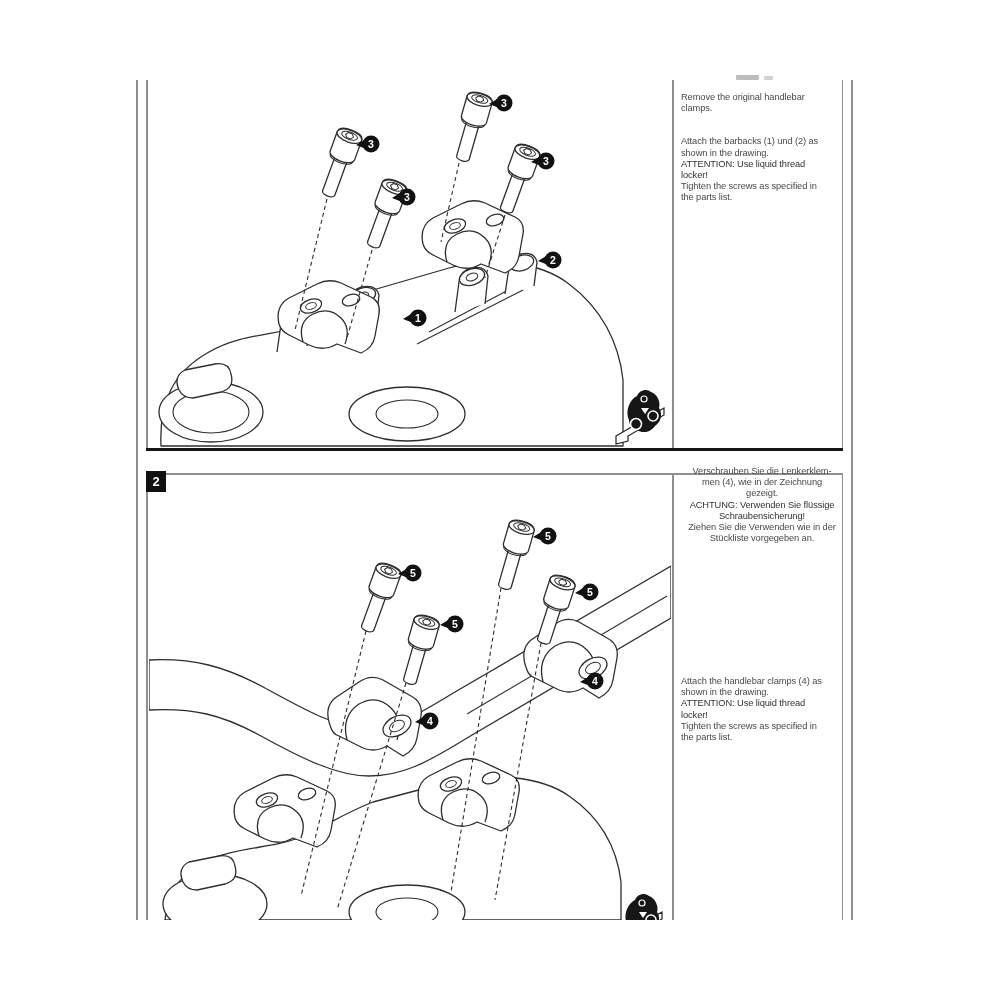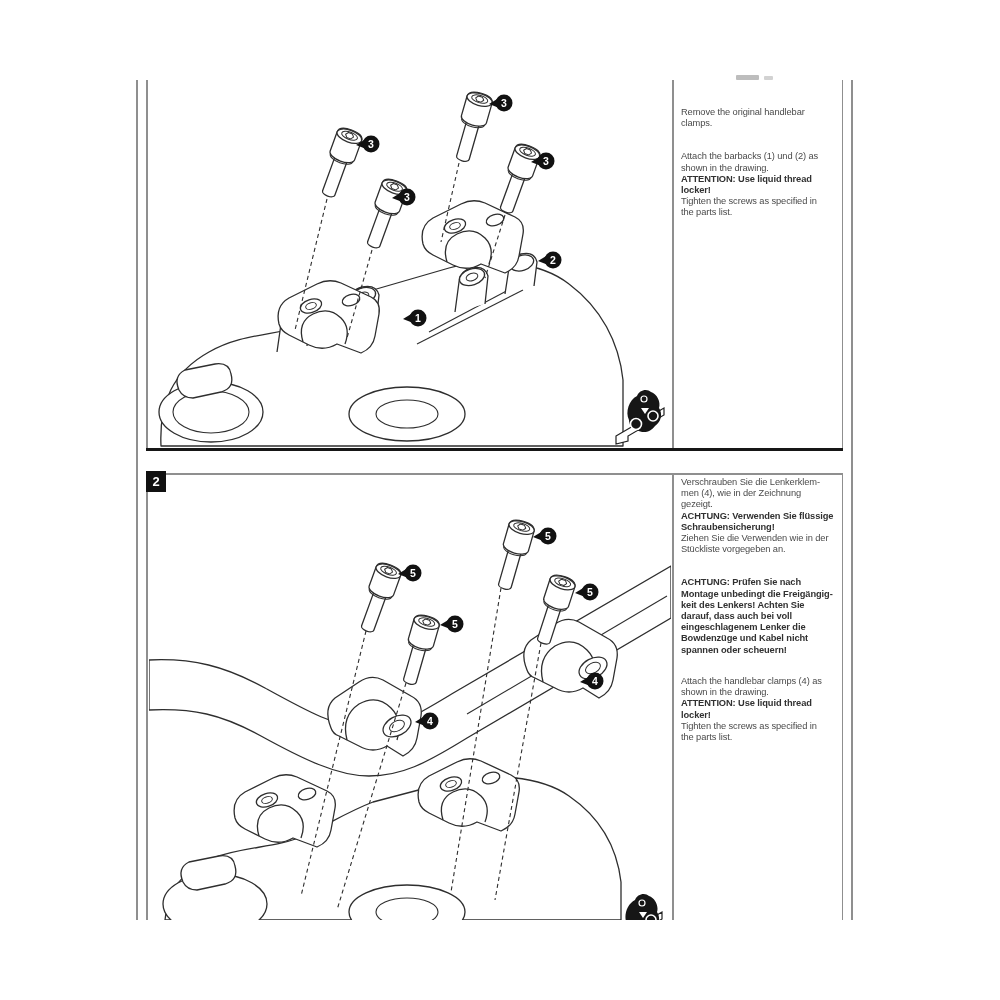--- a/index.html
+++ b/index.html
@@ -7,24 +7,24 @@
        font-family:"Liberation Sans","DejaVu Sans",sans-serif;}
   .vline{position:absolute;width:1.5px;background:#8f8f8f;}
   .hline{position:absolute;height:2px;background:#8f8f8f;}
   .hline.black{height:3px;background:#161616;}
   .badge{position:absolute;left:146px;top:471px;width:20px;height:21px;background:#111;
          color:#fff;font-weight:bold;font-size:13px;display:flex;align-items:center;
          justify-content:center;}
   .textcol{position:absolute;left:681px;width:162px;color:#4a4a4a;font-size:9.3px;
            line-height:11.2px;letter-spacing:-0.1px;}
   .para{white-space:pre;margin:0 0 0 0;}
-  .para.bold{font-weight:bold;color:#313131;}
+  .para.bold{font-weight:normal;color:#313131;}
   .para.gap{margin-top:22px;}
-  #p1-text{top:107px;}
-  #p2-text-de{top:477px;}
+  #p1-text{top:92px;}
+  #p2-text-de{top:466px;text-align:center;}
   #p2-text-en{top:676px;}
   .remnant{position:absolute;background:#bdbdbd;border-radius:1px;}
   svg{position:absolute;overflow:hidden;}
   svg text{fill:#ffffff;font-family:"Liberation Sans",sans-serif;font-size:10.5px;
            font-weight:bold;text-anchor:middle;}
   .lineart{fill:#ffffff;stroke:#2e2e2e;stroke-width:1.3;stroke-linejoin:round;}
   .noline{fill:none;stroke:#2e2e2e;stroke-width:1.1;}
   .dash{fill:none;stroke:#2e2e2e;stroke-width:1.1;stroke-dasharray:4 3.2;}
 </style>
 </head>
@@ -59,27 +59,20 @@
 the parts list.</div>
   </div>
 <div id="p2-text-de" class="textcol">
     <div class="para">Verschrauben Sie die Lenkerklem-
 men (4), wie in der Zeichnung
 gezeigt.</div>
     <div class="para bold">ACHTUNG: Verwenden Sie flüssige
 Schraubensicherung!</div>
     <div class="para">Ziehen Sie die Verwenden wie in der
 Stückliste vorgegeben an.</div>
-    <div class="para bold gap">ACHTUNG: Prüfen Sie nach
-Montage unbedingt die Freigängig-
-keit des Lenkers! Achten Sie
-darauf, dass auch bei voll
-eingeschlagenem Lenker die
-Bowdenzüge und Kabel nicht
-spannen oder scheuern!</div>
   </div>
 <div id="p2-text-en" class="textcol">
     <div class="para">Attach the handlebar clamps (4) as
 shown in the drawing.</div>
     <div class="para bold">ATTENTION: Use liquid thread
 locker!</div>
     <div class="para">Tighten the screws as specified in
 the parts list.</div>
   </div>
 

